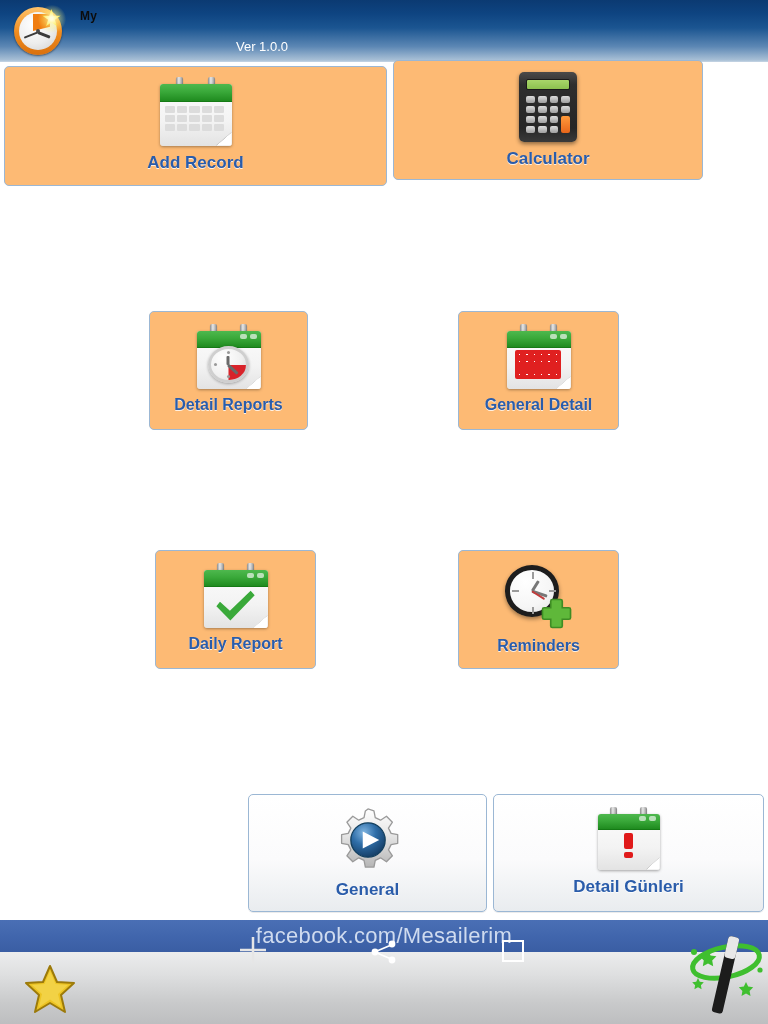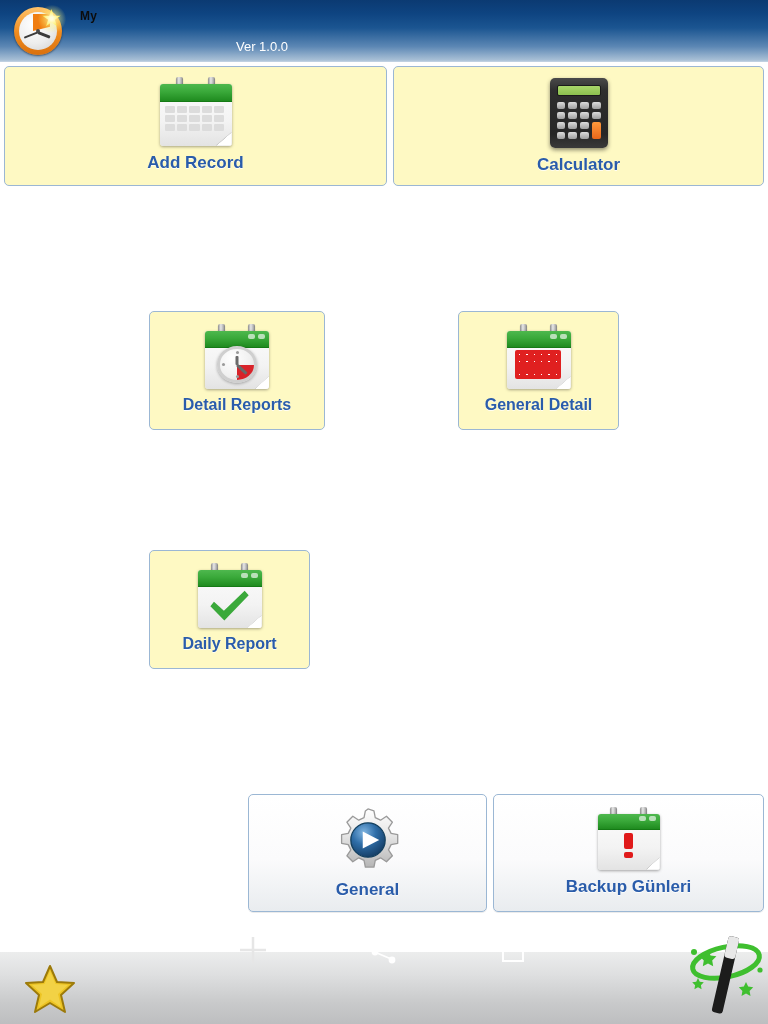--- a/index.html
+++ b/index.html
@@ -58,21 +58,21 @@
   }
   .title-ver {
     position:absolute; left:236px; top:39px; font-size:13px; color:#ffffff;
   }
 
   
   .tile {
     position:absolute;
     border:1px solid #9bb7d4;
     border-radius:5px;
-    background:#fef9c3;
+    background:#fdba74;
     display:flex; flex-direction:column; align-items:center; justify-content:center;
   }
   .tile.bevel {
     background: linear-gradient(to bottom, #ffffff 0%, #fbfbfc 55%, #e9ecef 100%);
     box-shadow: 0 1px 0 rgba(0,0,0,.08);
   }
   .tile-label {
     font-size:17px; font-weight:bold; color:#2a5caa; margin-top:7px;
     text-shadow: 0 1px 0 rgba(255,255,255,.8);
     white-space:nowrap;
@@ -261,21 +261,21 @@
             <div class="cal-cell"></div>
             <div class="cal-cell"></div>
             <div class="cal-cell"></div>
         </div>
         <div class="cal-fold"></div>
       </div>
     </div>
     <div class="tile-label">Add Record</div>
   </div>
 
-  <div class="tile" style="left:393px; top:66px; width:371px; height:120px;">
+  <div class="tile" style="left:393px; top:60px; width:310px; height:120px;">
     <div class="icon-box" style="width:58px; height:70px;">
       <div class="calc-body">
         <div class="calc-screen"></div>
         <div class="calc-keys">
           <div class="calc-key"></div>
             <div class="calc-key"></div>
             <div class="calc-key"></div>
             <div class="calc-key"></div>
           <div class="calc-key"></div>
             <div class="calc-key"></div>
@@ -287,21 +287,21 @@
             <div class="calc-key orange"></div>
           <div class="calc-key"></div>
             <div class="calc-key"></div>
             <div class="calc-key"></div>
         </div>
       </div>
     </div>
     <div class="tile-label">Calculator</div>
   </div>
 
-  <div class="tile" style="left:149px; top:311px; width:176px; height:119px;">
+  <div class="tile" style="left:149px; top:311px; width:159px; height:119px;">
     <div class="icon-box cal" style="width:64px; height:62px;">
       <div class="cal-ring" style="left:13px;"></div>
       <div class="cal-ring" style="left:43px;"></div>
       <div class="cal-body">
         <div class="cal-head">
           <div class="cal-tabs">
             <div class="cal-tab"></div>
               <div class="cal-tab"></div>
           </div>
         </div>
@@ -355,40 +355,57 @@
             <div class="gr-cell"></div>
             <div class="gr-cell"></div>
             <div class="gr-cell"></div>
         </div>
         <div class="cal-fold"></div>
       </div>
     </div>
     <div class="tile-label sm">General Detail</div>
   </div>
 
-  <div class="tile" style="left:149px; top:550px; width:161px; height:119px;">
+  <div class="tile" style="left:155px; top:550px; width:161px; height:119px;">
     <div class="icon-box cal" style="width:64px; height:62px;">
       <div class="cal-ring" style="left:13px;"></div>
       <div class="cal-ring" style="left:43px;"></div>
       <div class="cal-body">
         <div class="cal-head">
           <div class="cal-tabs">
             <div class="cal-tab"></div>
               <div class="cal-tab"></div>
           </div>
         </div>
         <svg class="check-svg" viewBox="0 0 100 72">
           <path d="M8 38 L16 28 L38 48 L84 4 L93 14 L39 70 Z" fill="#3aa93a"></path>
         </svg>
         <div class="cal-fold"></div>
       </div>
     </div>
     <div class="tile-label sm">Daily Report</div>
   </div>
 
+  <div class="tile" style="left:458px; top:550px; width:161px; height:119px;">
+    <div class="icon-box" style="width:70px; height:66px;">
+      <div class="rem-clock">
+        <div class="rem-tick" style="left:49%; top:5%; width:2px; height:7px;"></div>
+        <div class="rem-tick" style="left:5%; top:48%; width:7px; height:2px;"></div>
+        <div class="rem-tick" style="left:49%; top:88%; width:2px; height:7px;"></div>
+        <div class="rem-tick" style="left:88%; top:48%; width:7px; height:2px;"></div>
+        <div class="rem-hand-h"></div>
+        <div class="rem-hand-m"></div>
+        <div class="rem-hand-s"></div>
+      </div>
+      <svg class="rem-plus" viewBox="0 0 40 40">
+        <path d="M15 3 h10 a2 2 0 0 1 2 2 v8 h8 a2 2 0 0 1 2 2 v10 a2 2 0 0 1 -2 2 h-8 v8 a2 2 0 0 1 -2 2 h-10 a2 2 0 0 1 -2 -2 v-8 h-8 a2 2 0 0 1 -2 -2 v-10 a2 2 0 0 1 2 -2 h8 v-8 a2 2 0 0 1 2 -2 z" fill="#5fb83a" stroke="#3e8c24" stroke-width="2"></path>
+      </svg>
+    </div>
+    <div class="tile-label sm">Reminders</div>
+  </div>
 
 
   <div class="tile bevel" style="left:248px; top:794px; width:239px; height:118px;">
     <div class="icon-box" style="width:66px; height:66px;">
       <svg class="gear-svg" viewBox="0 0 100 100">
         <defs>
           <linearGradient id="gearGrad" x1="0" y1="0" x2="0" y2="1">
             <stop offset="0%" stop-color="#ffffff"></stop>
             <stop offset="45%" stop-color="#e6e6e6"></stop>
             <stop offset="100%" stop-color="#b6b6b6"></stop>
@@ -416,23 +433,26 @@
           <div class="cal-tabs">
             <div class="cal-tab"></div>
               <div class="cal-tab"></div>
           </div>
         </div>
         <div class="excl-bar"></div>
         <div class="excl-dot"></div>
         <div class="cal-fold"></div>
       </div>
     </div>
-    <div class="tile-label">Backup Günleri</div>
-  </div>
-
+    <div class="tile-label">Detail Günleri</div>
+  </div>
+
+  <div class="fb-banner">
+    <span class="fb-text">facebook.com/Mesailerim</span>
+  </div>
 
   <div class="sstoolbar">
     <svg class="star-icon" viewBox="0 0 52 50">
       <path d="M26 2 L33 18 L50 19 L37 31 L41 48 L26 39 L11 48 L15 31 L2 19 L19 18 Z" fill="#edc423" stroke="#9c7a0a" stroke-width="2" stroke-linejoin="round"></path>
       <path d="M26 7 L31.5 20 L44 21 L34 30 L37 43 L26 35.5 L15 43 L18 30 L8 21 L20.5 20 Z" fill="#f5da58" opacity=".65"></path>
     </svg>
 
     <svg class="plus-icon" viewBox="0 0 30 30">
       <path d="M15 2 V28 M2 15 H28" stroke="#e6e6e6" stroke-width="2.5"></path>
     </svg>

